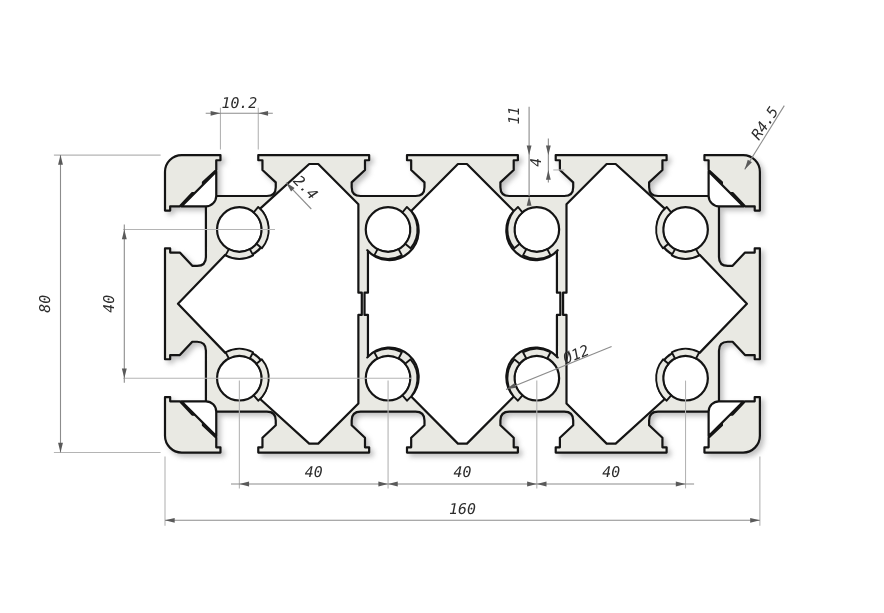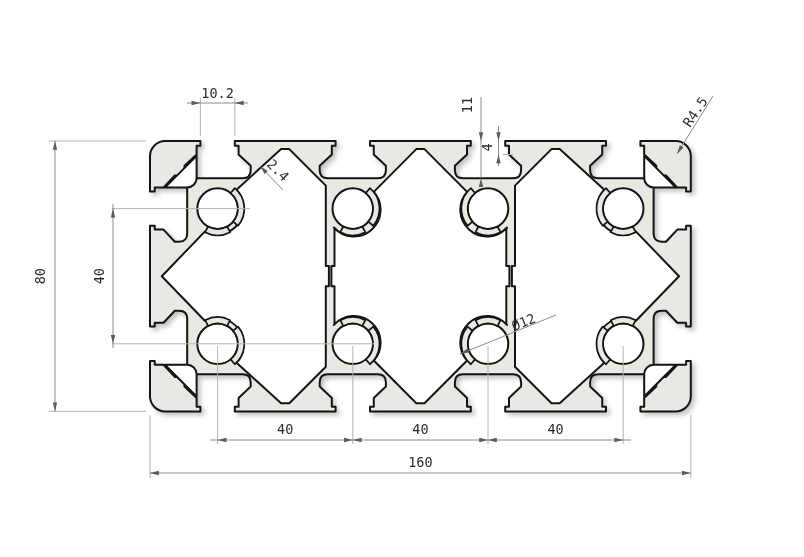--- a/index.html
+++ b/index.html
@@ -1,16 +1,16 @@
 <!DOCTYPE html>
 <html><head>
 <meta charset="utf-8">
 <style>
   html,body{margin:0;padding:0;background:#ffffff;}
-  .stage{width:804px;height:557px;position:relative;background:#fff;overflow:hidden;}
+  .stage{width:804px;height:557px;position:relative;background:#fff;overflow:hidden;font-style:italic;}
   svg{display:block;}
   svg text{font-family:"DejaVu Sans Mono","Liberation Mono",monospace;font-size:13.5px;fill:#2d2d2d;}
   .alu{stroke:#141414;stroke-width:2;stroke-linejoin:round;}
   .void{fill:#ffffff;stroke:#141414;stroke-width:2;stroke-linejoin:round;}
   .ring{stroke:#141414;stroke-width:1.7;stroke-linejoin:round;}
   .hole{fill:#ffffff;stroke:#141414;stroke-width:2;}
   .ext{stroke:#b4b4b4;stroke-width:1;fill:none;}
   .dim{stroke:#8c8c8c;stroke-width:1;fill:none;}
   .arr{fill:#5a5a5a;stroke:none;}
   .shadowed{filter:drop-shadow(3px 3px 2.5px rgba(120,120,120,0.45));}

